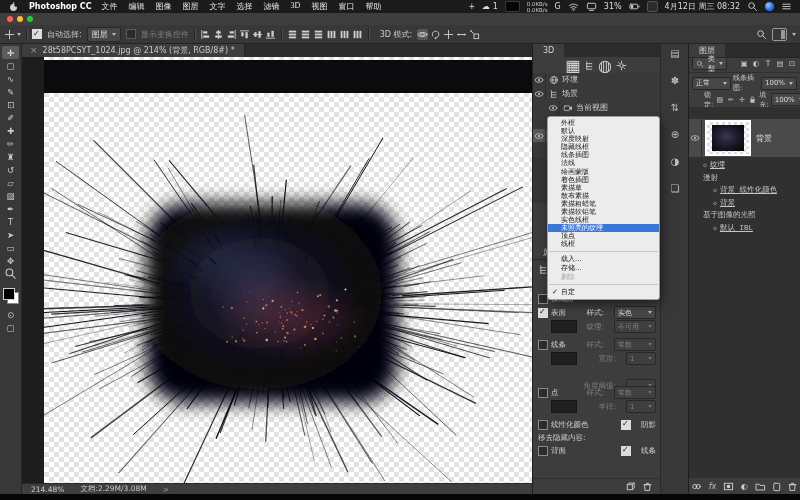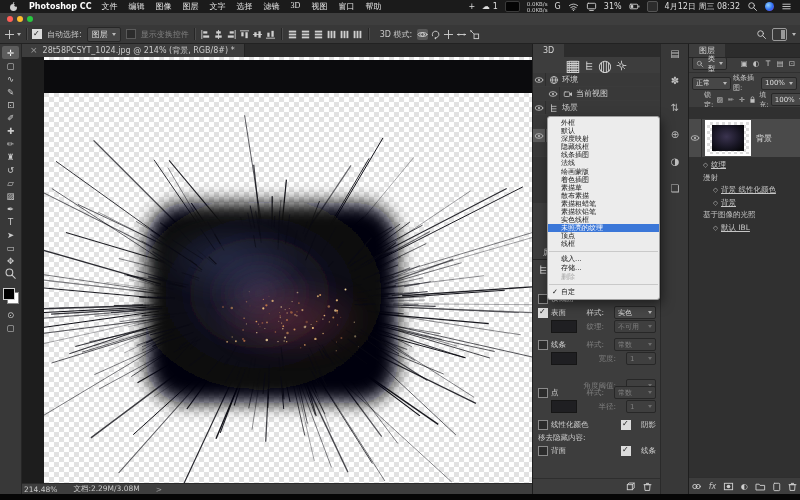--- a/index.html
+++ b/index.html
@@ -68,21 +68,21 @@
           border-right:1px solid #222;}
   .doctab .x{color:#9a9a9a;font-size:9px;}
   .canvas{position:absolute;left:0;right:0;top:14px;bottom:10px;background:#1d1d1d;overflow:hidden;}
   .docarea{position:absolute;left:23px;top:0;right:0;bottom:0;background-color:#fff;
     background-image:linear-gradient(45deg,#e2e2e2 25%,transparent 25%,transparent 75%,#e2e2e2 75%),
                      linear-gradient(45deg,#e2e2e2 25%,transparent 25%,transparent 75%,#e2e2e2 75%);
     background-size:10px 10px;background-position:0 0,5px 5px;}
   .blackband{position:absolute;left:0;right:0;top:3px;height:33px;background:#0b0b0d;}
   #art{position:absolute;inset:0;width:100%;height:100%;}
   .statusbar{position:absolute;left:0;right:0;bottom:0;height:10px;background:#3e3e3e;border-top:1px solid #2a2a2a;
-             display:flex;align-items:center;gap:16px;padding:0 3px;font-size:7.5px;color:#c9c9c9;}
+             display:flex;align-items:center;gap:16px;padding:0 10px;font-size:7.5px;color:#c9c9c9;}
   .statusbar .arr{color:#9a9a9a;}
   
   .midpanel{position:absolute;left:532px;width:128px;top:0;bottom:0;background:#3d3d3d;border-left:1px solid #1e1e1e;}
   .ptabbar{position:absolute;left:0;right:0;height:14px;background:#2c2c2c;display:flex;border-bottom:1px solid #252525;}
   .ptab{background:#3d3d3d;padding:0 10px;font-size:8px;color:#d4d4d4;display:flex;align-items:center;}
   .p3d-filter{position:absolute;left:0;right:0;top:14px;height:16px;display:flex;gap:5px;align-items:center;
               justify-content:center;background:#3d3d3d;border-bottom:1px solid #303030;}
   .list3d{position:absolute;left:0;right:0;top:30px;height:130px;background:#353535;}
   .row3d{position:relative;height:13px;display:flex;align-items:center;gap:3px;font-size:8px;color:#cfcfcf;
          border-bottom:1px solid #3b3b3b;background:#393939;}
@@ -99,21 +99,21 @@
   .dock .icon12{font-size:10px;color:#bdbdbd;}
   
   .layers{position:absolute;left:688px;right:0;top:0;bottom:0;background:#3d3d3d;border-left:1px solid #1e1e1e;}
   .lfilter{position:absolute;left:0;right:0;top:12px;height:17px;display:flex;align-items:center;gap:12px;
            padding:0 3px;border-bottom:1px solid #303030;}
   .lblend{position:absolute;left:0;right:0;top:32px;height:16px;display:flex;align-items:center;gap:2px;
           padding:0 3px;font-size:7px;color:#c9c9c9;}
   .llock{position:absolute;left:12px;right:0;top:49px;height:15px;display:flex;align-items:center;gap:2px;
          padding:0 3px;font-size:7px;color:#c9c9c9;border-bottom:1px solid #303030;}
   .llock .icon10{width:9px;height:9px;font-size:7.5px;}
-  .llist{position:absolute;left:0;right:0;top:64px;bottom:16px;background:#303030;}
+  .llist{position:absolute;left:0;right:0;top:64px;bottom:16px;background:#303030;font-family:Liberation Mono, monospace;}
   .layerrow{position:absolute;left:0;right:0;top:12px;height:38px;background:#4a4a4a;display:flex;align-items:center;}
   .lthumb{position:relative;width:42px;height:32px;margin-left:3px;border:2px solid #fff;flex:none;
     background-color:#fff;
     background-image:linear-gradient(45deg,#ddd 25%,transparent 25%,transparent 75%,#ddd 75%),
                      linear-gradient(45deg,#ddd 25%,transparent 25%,transparent 75%,#ddd 75%);
     background-size:6px 6px;background-position:0 0,3px 3px;}
   .lthumb .img{position:absolute;left:5px;right:5px;top:3px;bottom:3px;
     background:radial-gradient(ellipse at 45% 45%,#3b3450,#181624 55%,#08080c 85%);}
   .lname{font-size:8px;color:#e0e0e0;margin-left:5px;}
   .lrow{position:relative;height:12.5px;display:flex;align-items:center;gap:3px;font-size:7.5px;color:#c6c6c6;}
@@ -912,55 +912,55 @@
             </span>
             <span class="icon10 js-icon">
               <svg viewBox="0 0 12 12" width="100%" height="100%" fill="none" stroke="currentColor" stroke-width="1" stroke-linecap="round">
                 <circle cx="6" cy="6" r="4.3"></circle>
                 <line x1="1.7" y1="6" x2="10.3" y2="6"></line>
                 <ellipse cx="6" cy="6" rx="1.9" ry="4.3"></ellipse>
               </svg>
             </span>
             <span>环境</span>
           </div>
+          <div class="row3d">
+            <span class="eyecell">
+              <span class="icon10">
+                <svg viewBox="0 0 12 12" width="100%" height="100%" fill="none" stroke="currentColor" stroke-width="1" stroke-linecap="round">
+                  <ellipse cx="6" cy="6" rx="4.6" ry="2.8"></ellipse>
+                  <circle cx="6" cy="6" r="1.3" fill="currentColor" stroke="none"></circle>
+                </svg>
+              </span>
+            </span>
+            <span class="icon10 js-icon">
+              <svg viewBox="0 0 12 12" width="100%" height="100%" fill="none" stroke="currentColor" stroke-width="1" stroke-linecap="round">
+                <line x1="3" y1="2" x2="3" y2="10"></line>
+                <line x1="3" y1="4" x2="8.5" y2="4"></line>
+                <line x1="3" y1="7" x2="8.5" y2="7"></line>
+                <line x1="3" y1="10" x2="8.5" y2="10"></line>
+              </svg>
+            </span>
+            <span>场景</span>
+          </div>
           <div class="row3d" style="padding-left: 14px;">
             <span class="eyecell">
               <span class="icon10">
                 <svg viewBox="0 0 12 12" width="100%" height="100%" fill="none" stroke="currentColor" stroke-width="1" stroke-linecap="round">
                   <ellipse cx="6" cy="6" rx="4.6" ry="2.8"></ellipse>
                   <circle cx="6" cy="6" r="1.3" fill="currentColor" stroke="none"></circle>
                 </svg>
               </span>
             </span>
             <span class="icon10 js-icon">
               <svg viewBox="0 0 12 12" width="100%" height="100%" fill="none" stroke="currentColor" stroke-width="1" stroke-linecap="round">
                 <rect x="1.5" y="3.5" width="6.5" height="5.5" rx="1"></rect>
                 <path d="M8 5.5 L10.8 3.8 V8.7 L8 7z" fill="currentColor" stroke="none"></path>
               </svg>
             </span>
             <span>当前视图</span>
-          </div>
-          <div class="row3d">
-            <span class="eyecell">
-              <span class="icon10">
-                <svg viewBox="0 0 12 12" width="100%" height="100%" fill="none" stroke="currentColor" stroke-width="1" stroke-linecap="round">
-                  <ellipse cx="6" cy="6" rx="4.6" ry="2.8"></ellipse>
-                  <circle cx="6" cy="6" r="1.3" fill="currentColor" stroke="none"></circle>
-                </svg>
-              </span>
-            </span>
-            <span class="icon10 js-icon">
-              <svg viewBox="0 0 12 12" width="100%" height="100%" fill="none" stroke="currentColor" stroke-width="1" stroke-linecap="round">
-                <line x1="3" y1="2" x2="3" y2="10"></line>
-                <line x1="3" y1="4" x2="8.5" y2="4"></line>
-                <line x1="3" y1="7" x2="8.5" y2="7"></line>
-                <line x1="3" y1="10" x2="8.5" y2="10"></line>
-              </svg>
-            </span>
-            <span>场景</span>
           </div>
           <div class="row3d" style="padding-left: 14px;">
             <span class="eyecell">
               <span class="icon10">
                 <svg viewBox="0 0 12 12" width="100%" height="100%" fill="none" stroke="currentColor" stroke-width="1" stroke-linecap="round">
                   <ellipse cx="6" cy="6" rx="4.6" ry="2.8"></ellipse>
                   <circle cx="6" cy="6" r="1.3" fill="currentColor" stroke="none"></circle>
                 </svg>
               </span>
             </span>

